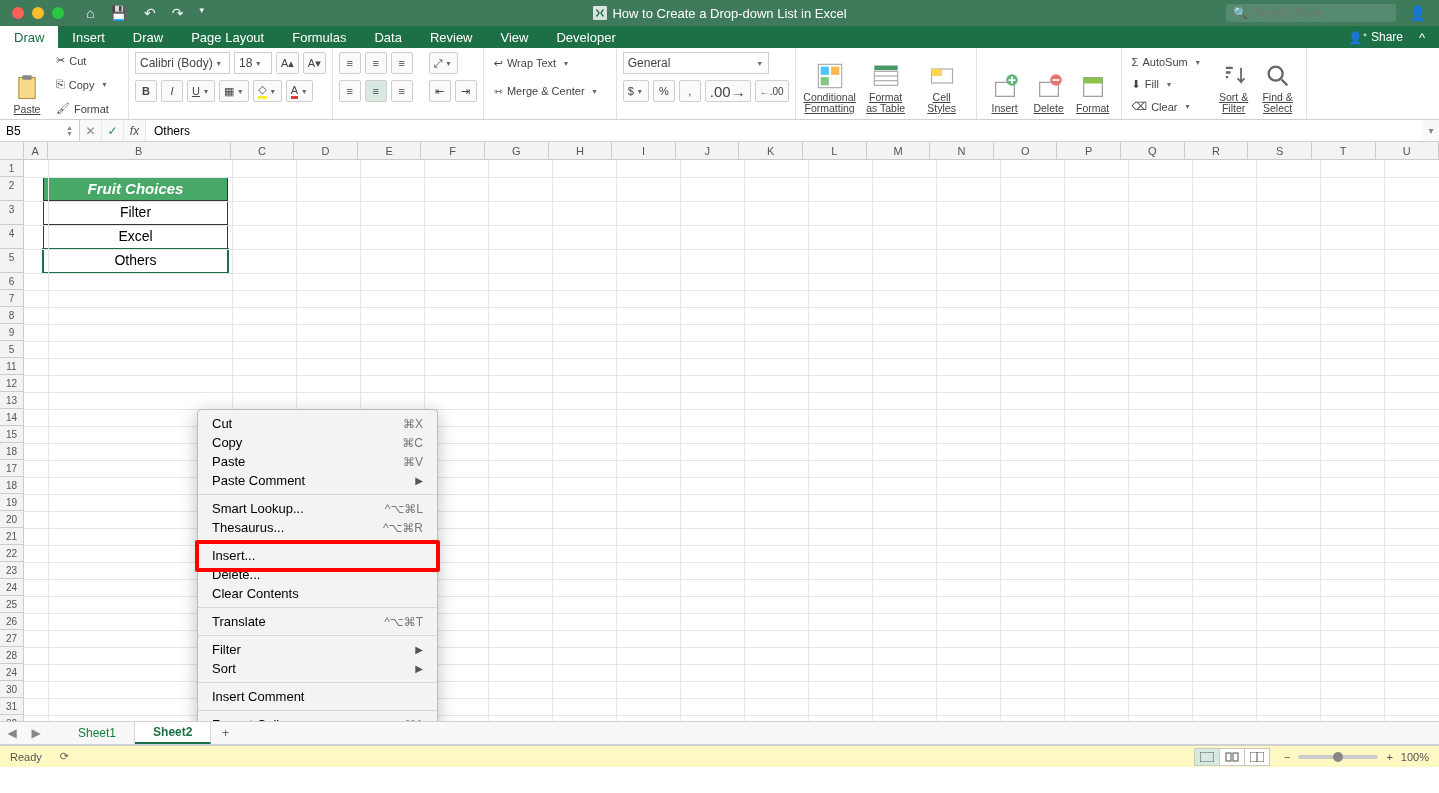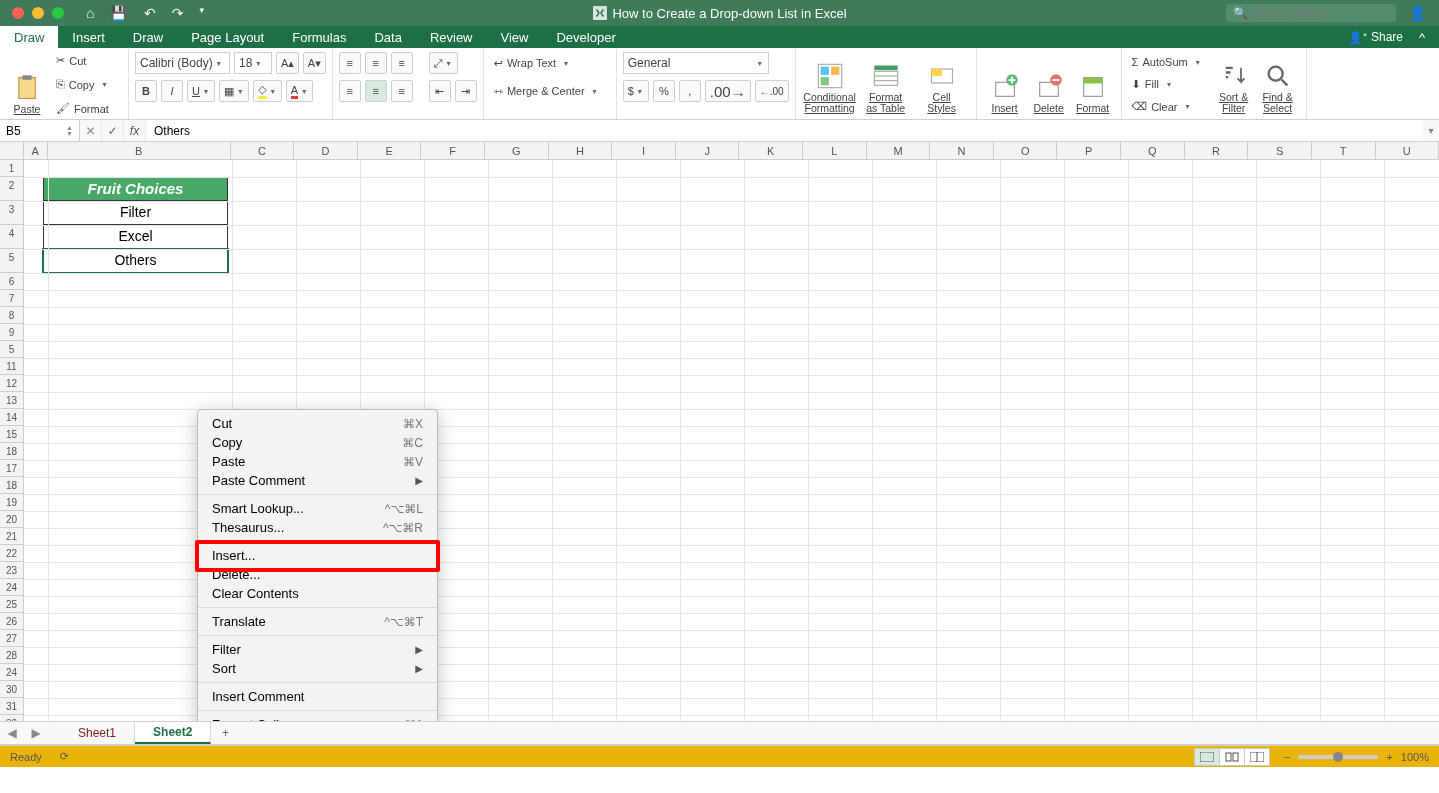--- a/index.html
+++ b/index.html
@@ -71,27 +71,27 @@
   .ctxmenu{position:absolute;left:197px;top:267px;width:241px;background:#f3f3f3;border:1px solid #bcbcbc;border-radius:4px;box-shadow:0 4px 18px rgba(0,0,0,.25);font-size:13px;color:#000;padding:4px 0;}
   .ctxmenu .mi{height:19px;display:flex;align-items:center;padding:0 14px;cursor:pointer;}
   .ctxmenu .mi .shortcut{margin-left:auto;color:#777;font-size:12px;}
   .ctxmenu .mi .subarrow{margin-left:auto;font-size:10px;color:#555;}
   .ctxmenu hr{border:none;border-top:1px solid #d8d8d8;margin:4px 0;}
   .ctxmenu .highlight{position:absolute;left:-3px;width:245px;height:32px;border:4px solid #ff0000;border-radius:2px;pointer-events:none;}
 
   
   .sheet-tabs{height:24px;border-top:1px solid #d0d0d0;border-bottom:1px solid #d0d0d0;display:flex;align-items:center;background:#f8f8f8;font-size:12px;}
   .sheet-tabs .nav{width:24px;text-align:center;color:#888;cursor:pointer;}
-  .sheet-tab{padding:0 18px;height:100%;display:flex;align-items:center;border-right:1px solid #d9d9d9;cursor:pointer;color:#7f1d1d;}
+  .sheet-tab{padding:0 18px;height:100%;display:flex;align-items:center;border-right:1px solid #d9d9d9;cursor:pointer;color:#15803d;}
   .sheet-tab:first-of-type{border-left:1px solid #d9d9d9;}
   .sheet-tab.active{background:#fff;color:#1d6f45;font-weight:600;border-bottom:2px solid #1d6f45;}
   .addsheet{width:28px;text-align:center;color:#666;cursor:pointer;}
 
   
-  .statusbar{height:22px;background:#eab308;border-top:1px solid #d0d0d0;display:flex;align-items:center;font-size:11px;color:#555;padding:0 10px;}
+  .statusbar{height:22px;background:#fef9c3;border-top:1px solid #d0d0d0;display:flex;align-items:center;font-size:11px;color:#555;padding:0 10px;}
   .statusbar .spacer{flex:1;}
   .view-btns{display:flex;gap:0;}
   .view-btn{width:26px;height:18px;border:1px solid #c8c8c8;display:flex;align-items:center;justify-content:center;margin-left:-1px;background:#fff;}
   .view-btn.active{background:#d8eadf;}
   .zoom{display:flex;align-items:center;gap:8px;margin-left:14px;}
   .zoom-slider{width:80px;height:4px;background:#ccc;border-radius:2px;position:relative;}
   .zoom-slider .thumb{position:absolute;width:10px;height:10px;background:#888;border-radius:50%;top:-3px;left:35px;}
 </style>
 </head>
 <body>

